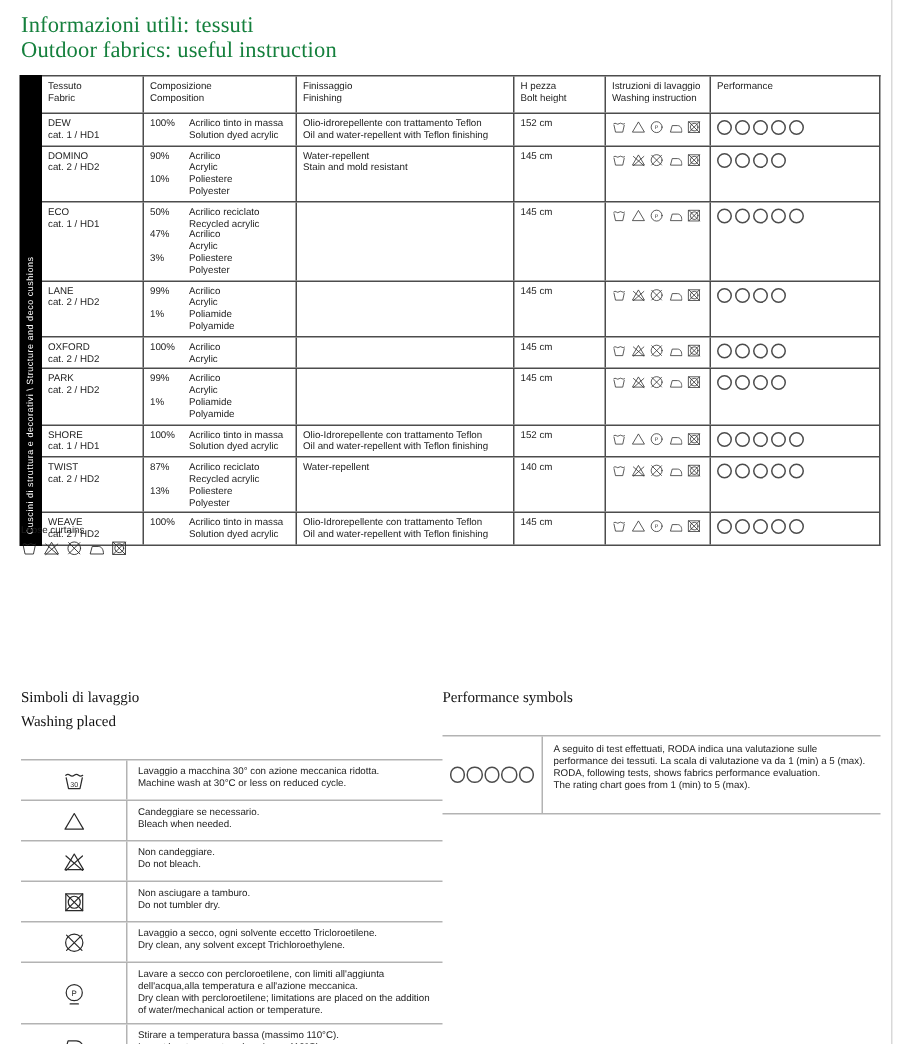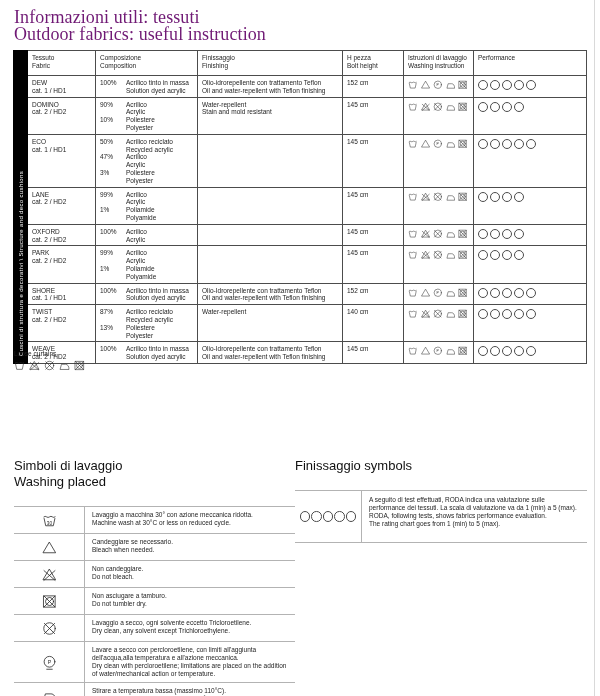--- a/index.html
+++ b/index.html
@@ -7,22 +7,22 @@
   body {
     width:600px; height:696px;
     font-family:"Liberation Sans", sans-serif;
     color:#1d1d1d; position:relative; overflow:hidden;
   }
   .page { position:relative; width:600px; height:696px; }
   .page-edge { position:absolute; top:0; bottom:0; right:5px; width:1px; background:#d9d9d9; }
 
   
   .doc-title { position:absolute; left:14px; top:9px;
-    font-family:"Liberation Serif", serif; font-size:18px; line-height:17px;
-    letter-spacing:.1px; color:#701a75; }
+    font-family:"Liberation Serif", serif; font-size:15px; line-height:17px;
+    letter-spacing:.1px; color:#15803d; }
 
   
   .table-wrap { position:absolute; left:13px; top:50px; width:574px; display:flex; }
   .side-bar { width:15px; background:#000; display:flex; flex-direction:column;
     justify-content:flex-end; align-items:center; }
   .side-bar span { writing-mode:vertical-rl; transform:rotate(180deg);
     color:#fff; font-size:6px; letter-spacing:.35px; white-space:nowrap;
     padding:8px 0; }
   .tbl { flex:1; border:1px solid #4c4c4c; border-left:none; background:#fff; }
   .cols { display:grid; grid-template-columns:67px 102px 145px 61px 70px 1fr; }
@@ -43,21 +43,21 @@
   .wicon svg { display:block; width:100%; height:100%; }
 
   
   .loose { position:absolute; left:14px; top:350px; }
   .loose-label { font-size:6.5px; line-height:8px; color:#1d1d1d; }
   .loose-icons { display:flex; gap:4px; margin-top:2px; }
   .loose-icons .wicon { width:11px; height:11px; }
 
   
   .bottom { position:absolute; left:14px; top:458px; width:573px; display:flex; justify-content:space-between; }
-  .section-title { font-family:Liberation Sans, sans-serif; font-size:13px; line-height:16px; color:#111; }
+  .section-title { font-family:Liberation Serif, serif; font-size:10px; line-height:16px; color:#111; }
   .wash-col { width:281px; }
   .perf-col { width:292px; }
   .legend-table { margin-top:16px; }
   .legend-row { display:grid; grid-template-columns:70px 1fr; border-top:1px solid #b3b3b3; min-height:27px; }
   .legend-icon-cell { display:flex; align-items:center; justify-content:center; padding:5px 0; }
   .legend-icon-cell .wicon { width:15px; height:15px; }
   .legend-text-cell { border-left:1px solid #b3b3b3; padding:4px 8px 4px 7px; font-size:6.5px; line-height:8px; }
   .legend-table .legend-row:last-child { border-bottom:1px solid #b3b3b3; }
 
   .perf-box { margin-top:16px; border-top:1px solid #b3b3b3; border-bottom:1px solid #b3b3b3;
@@ -792,21 +792,21 @@
             <div class="legend-text-cell">
               <div>Stirare a temperatura bassa (massimo 110°C).</div>
               <div>Iron at low temperature (maximum 110°C).</div>
             </div>
           </div>
         </div>
     </div>
 
     <div class="perf-col">
       <div class="section-title">
-        <div>Finissaggio symbols</div>
+        <div>Performance symbols</div>
       </div>
       <div class="perf-box">
         <div class="perf-box-icons" id="perf-box-icons">
             <span class="pcircle"></span>
             <span class="pcircle"></span>
             <span class="pcircle"></span>
             <span class="pcircle"></span>
             <span class="pcircle"></span>
           </div>
         <div class="perf-box-text" id="perf-box-text">

